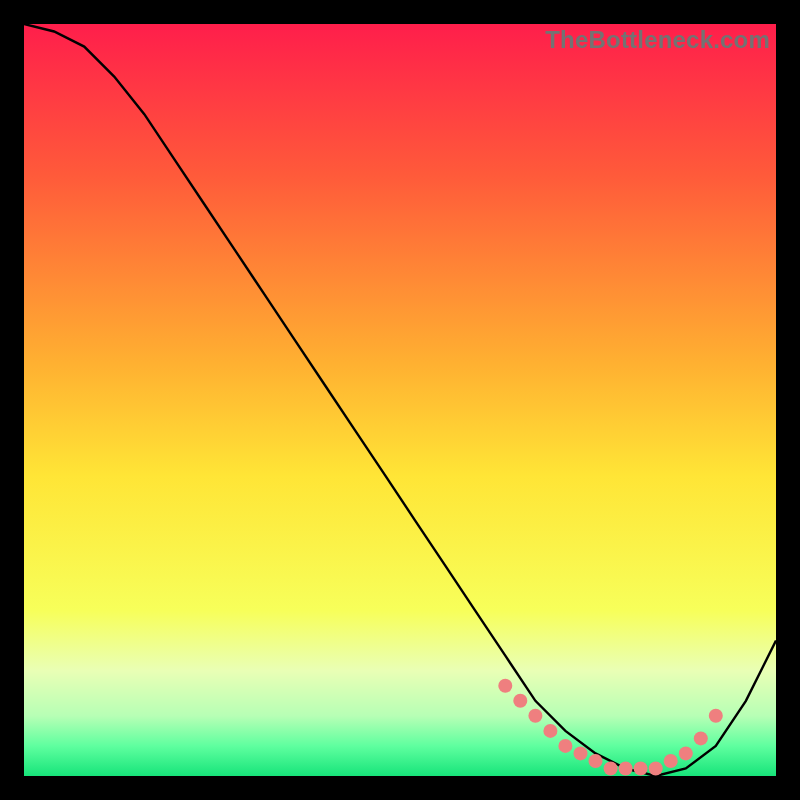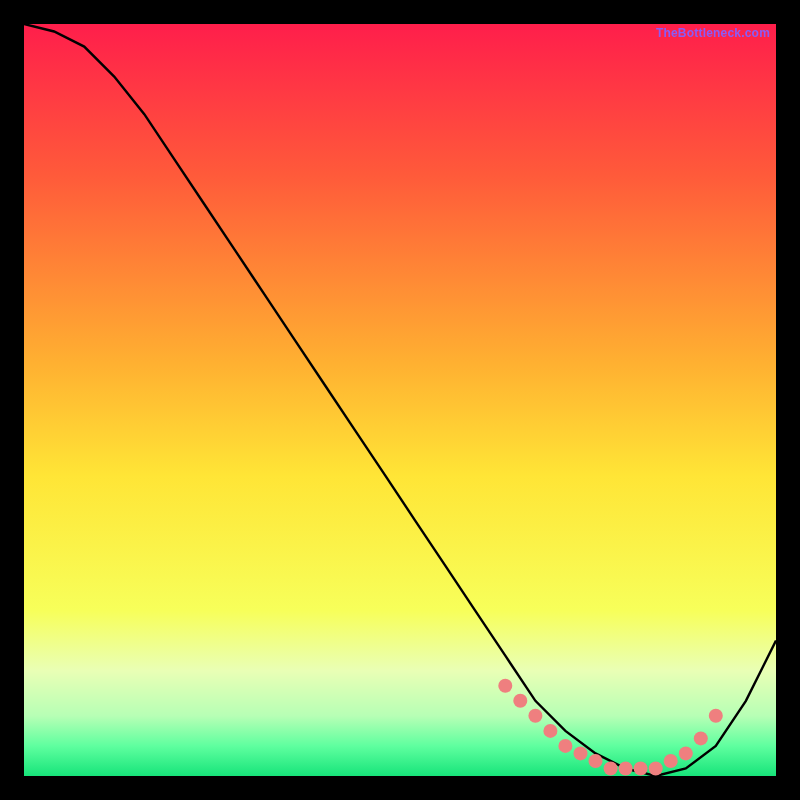--- a/index.html
+++ b/index.html
@@ -23,23 +23,23 @@
     position: absolute;
     left: 0;
     top: 0;
     width: 752px;
     height: 752px;
   }
   .watermark {
     position: absolute;
     right: 6px;
     top: 2px;
-    font-size: 12px;
+    font-size: 24px;
     font-weight: 600;
-    color: #8b5cf6;
+    color: #737373;
     letter-spacing: 0.2px;
     user-select: none;
   }
   svg { display: block; }
 </style>
 </head>
 <body>
 
 <div class="chart-frame">
   <svg class="plot-area" width="752" height="752" viewBox="0 0 752 752">

